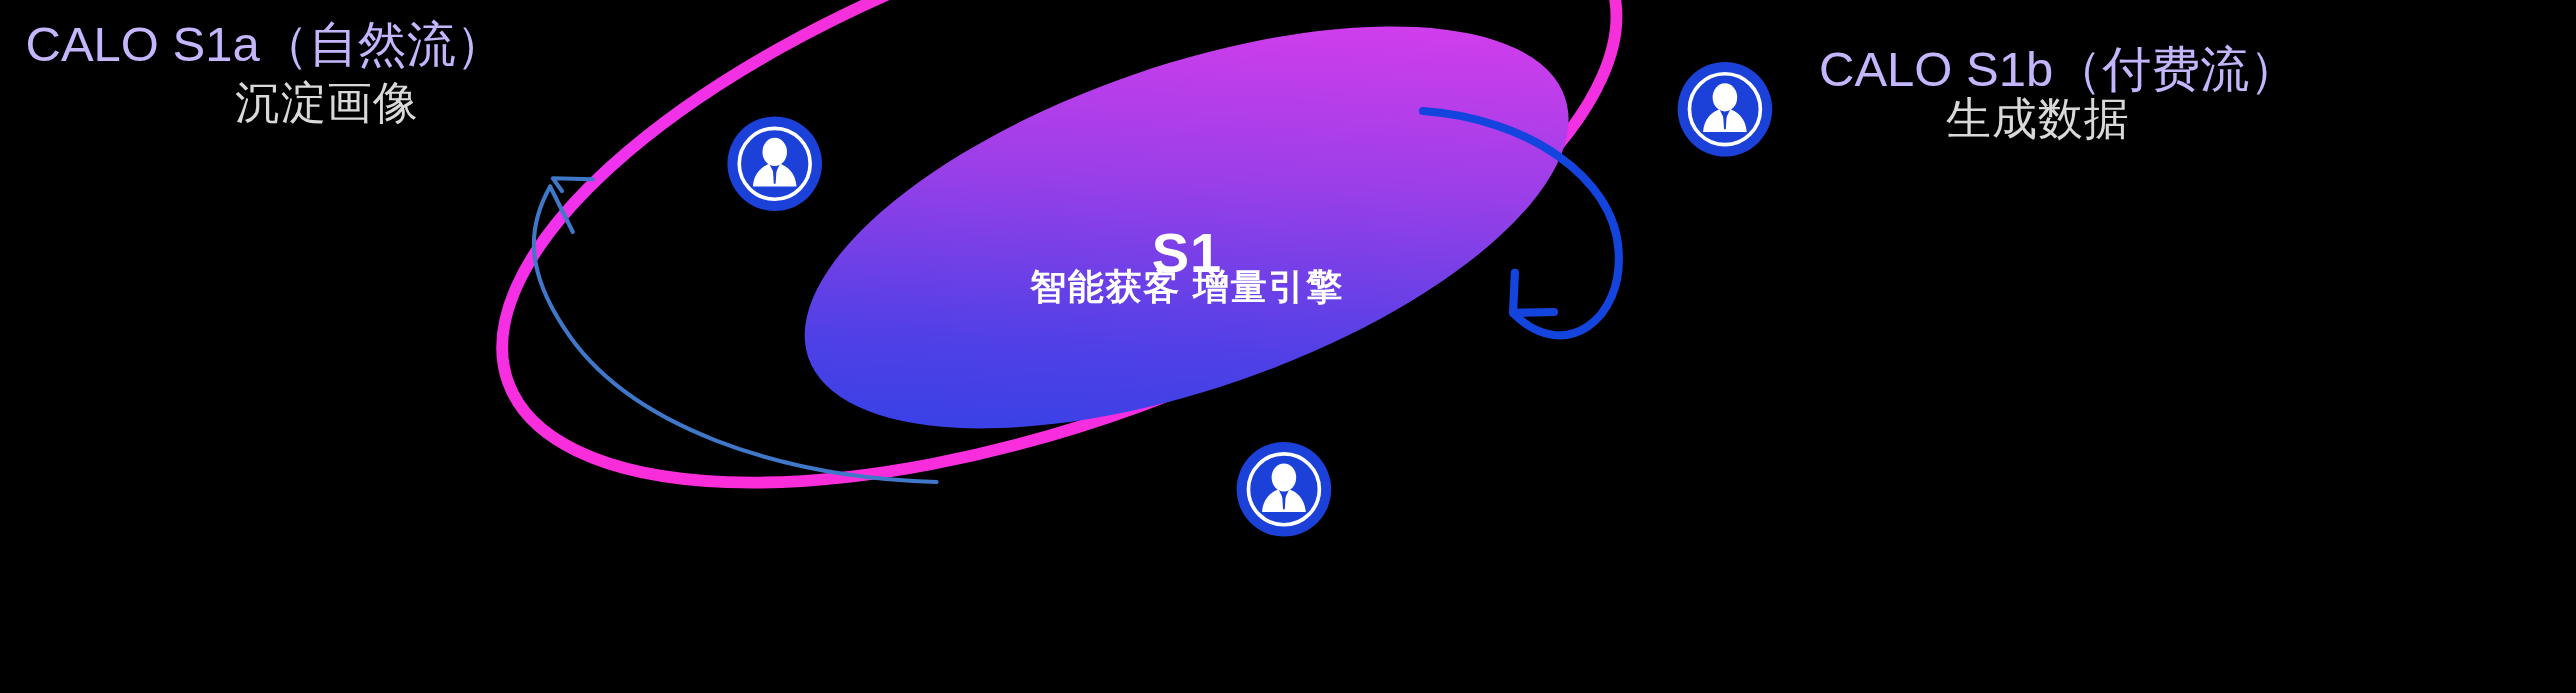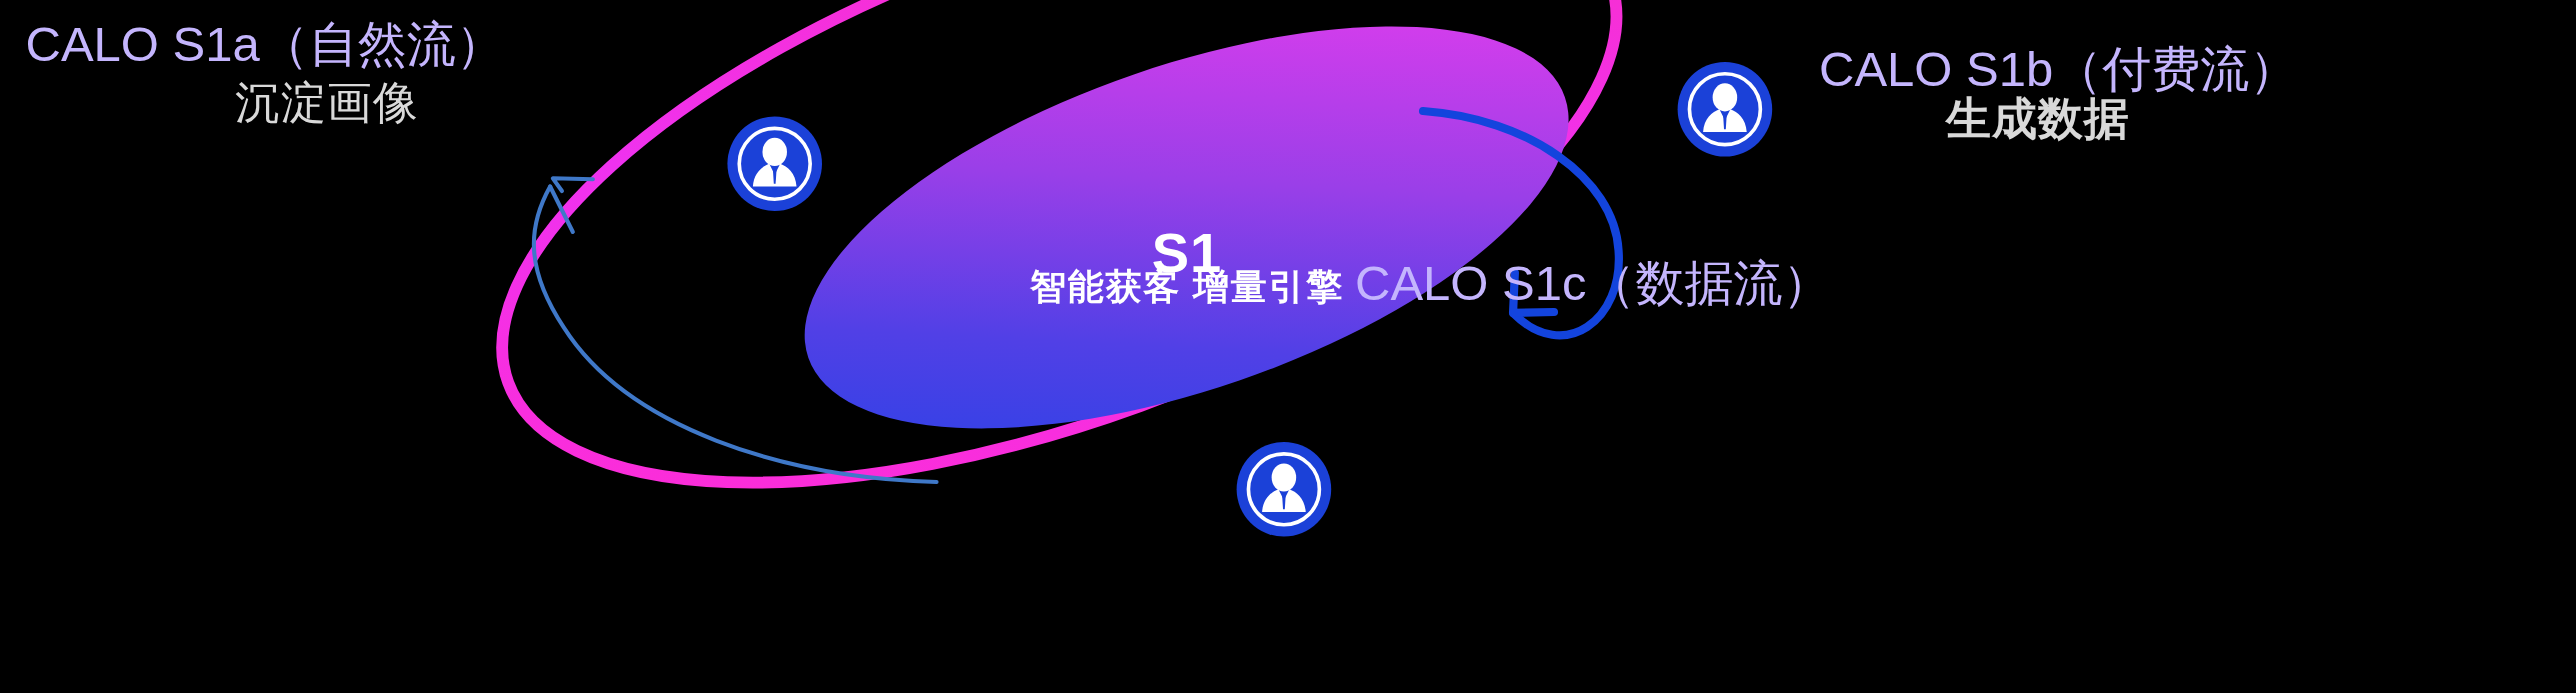--- a/index.html
+++ b/index.html
@@ -10,21 +10,21 @@
   #stage{position:absolute;left:0;top:0;width:2576px;height:694px;background:#000;}
   #art{position:absolute;left:0;top:0;width:2576px;height:694px;}
 
   .lbl{position:absolute;white-space:nowrap;line-height:1;}
   .lbl-title{color:#c4b5fd;font-size:49px;letter-spacing:0px;}
   .lbl-sub{color:#d9d9d9;font-size:45px;letter-spacing:0.9px;}
 
   #label-s1a{left:25.5px;top:20px;}
   #label-s1a-sub{left:235px;top:80px;}
   #label-s1b{left:1819px;top:18px;margin-top:27px;}
-  #label-s1b-sub{left:1946px;top:96px;font-weight:bold;}
+  #label-s1b-sub{left:1946px;top:96px;}
   #label-s1c{left:1355px;top:259px;}
   #label-s1c-sub{left:1423px;top:320px;}
 
   .core-text{position:absolute;text-align:center;color:#ffffff;line-height:1;white-space:nowrap;}
   #core-title{left:0;right:0;top:111px;font-size:56px;letter-spacing:0.9px;}
   #core-sub{left:0;right:0;top:155px;font-size:36px;letter-spacing:1.8px;}
   #core-text-wrap{position:absolute;left:896px;top:114px;width:582px;height:227px;font-weight:bold;}
 </style>
 </head>
 <body>
@@ -106,16 +106,15 @@
     <div class="core-text" id="core-title">S1</div>
     <div class="core-text" id="core-sub">智能获客  增量引擎</div>
   </div>
 
   <div class="lbl lbl-title" id="label-s1a">CALO S1a（自然流）</div>
   <div class="lbl lbl-sub" id="label-s1a-sub">沉淀画像</div>
 
   <div class="lbl lbl-title" id="label-s1b">CALO S1b（付费流）</div>
   <div class="lbl lbl-sub" id="label-s1b-sub">生成数据</div>
 
-  <div class="lbl lbl-title" id="label-s1c">CALO S1c（数据流）</div>
 
 </div>
 
 
 </body></html>

